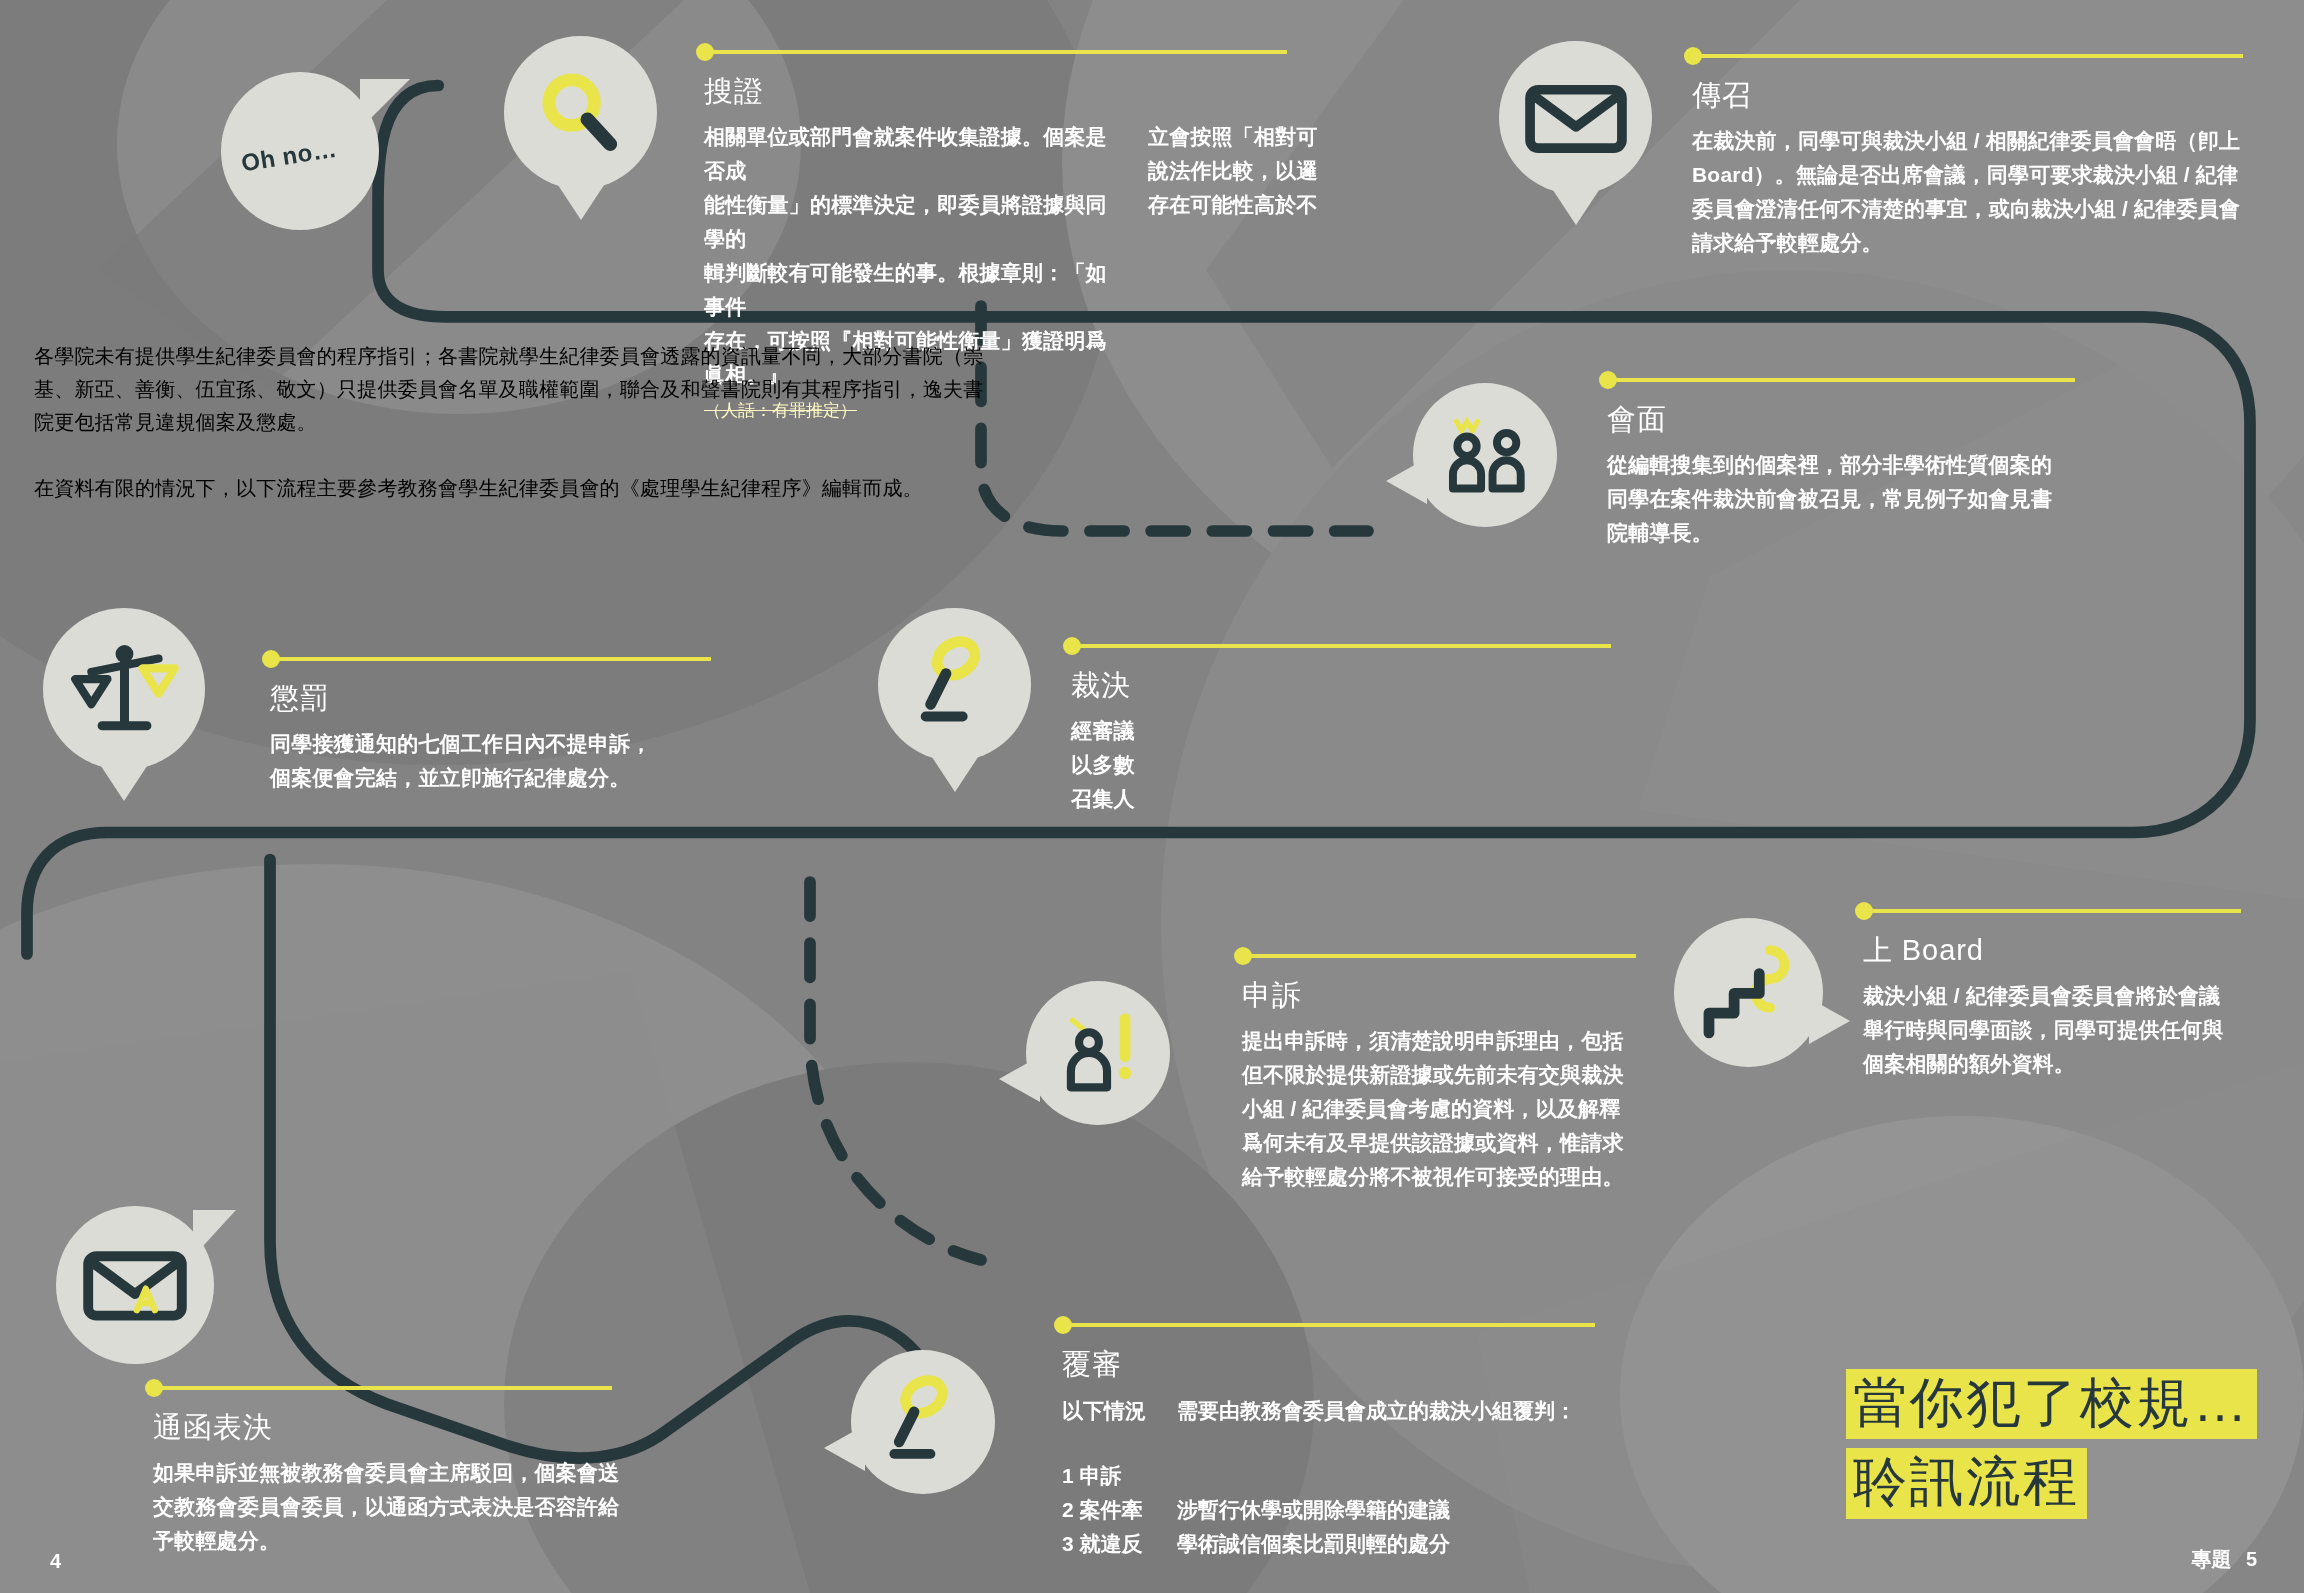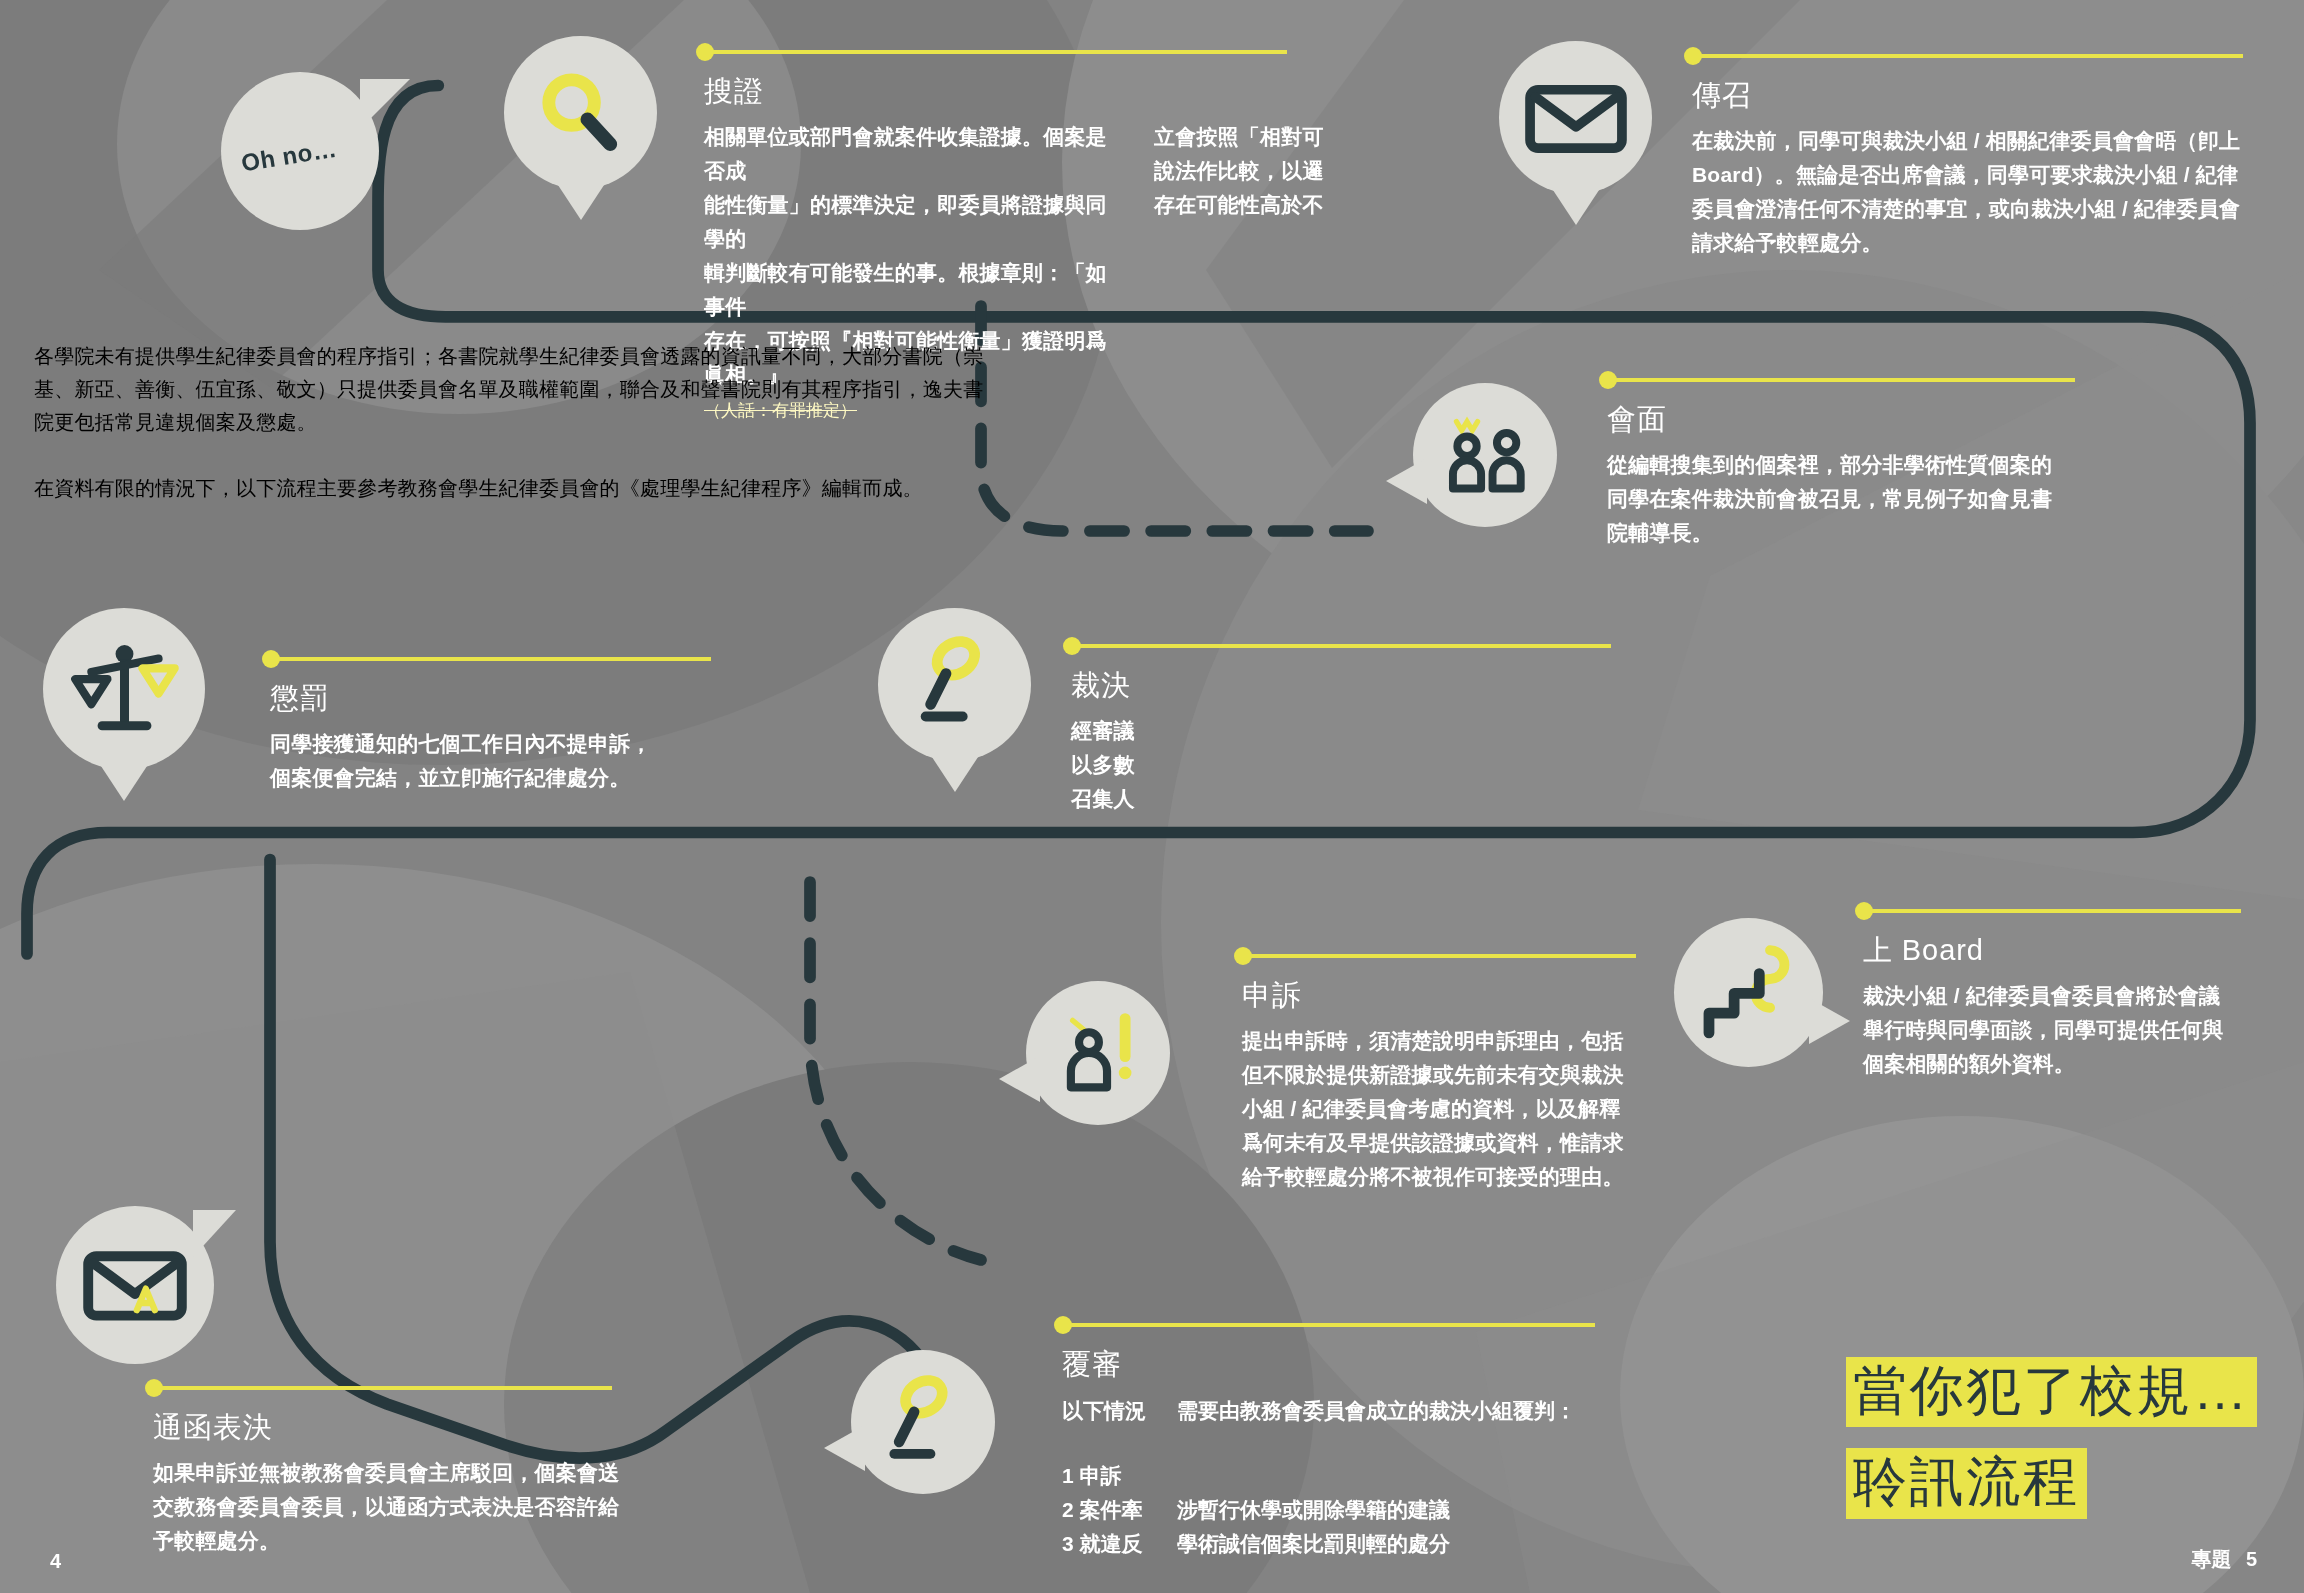--- a/index.html
+++ b/index.html
@@ -75,38 +75,38 @@
   .sec-title {
     color:#ffffff; font-size:29px; font-weight:normal;
     margin-top:18px; letter-spacing:0.9px;
   }
   .sec-body {
     color:#ffffff; font-size:21px; line-height:1.62;
     font-weight:bold; letter-spacing:0.2px; margin-top:8px;
   }
   .note { color:#fef9c3; font-size:17px; text-decoration:line-through; margin-top:7px; }
 
-  .cols { display:flex; gap:27px; }
+  .cols { display:flex; gap:21px; }
   .cols .c1 { flex:0 0 auto; }
   .intro {
     position:absolute; left:34px; top:340px; width:950px;
     color:#000000; font-size:20px; line-height:1.66; letter-spacing:0.2px;
   }
   .intro p+p { margin-top:32px; }
   .rev-row { display:flex; color:#fff; font-size:21px; line-height:1.62; font-weight:bold;}
   .rev-row .n { width:115px; }
 
   
   .headline { position:absolute; right:47px; bottom:74px; }
   .headline div {
     display:inline-block; background:#e9e44a; color:#27383d;
     font-size:54px; line-height:1.14; padding:2.7px 7.2px 6.3px;
     letter-spacing:2.7px; font-weight:normal; margin-bottom:9px;
   }
-  .headline .l2 { margin-bottom:0;margin-top:12px; }
+  .headline .l2 { margin-bottom:0; }
 
   
   .pg { position:absolute; color:#fff; font-size:20px; font-weight:bold; }
   .pg-left  { left:50px;  bottom:20px; }
   .pg-right { right:47px; bottom:20px; }
   .pg-right .lbl { margin-right:14.4px; }
 </style>
 </head>
 <body>
 

